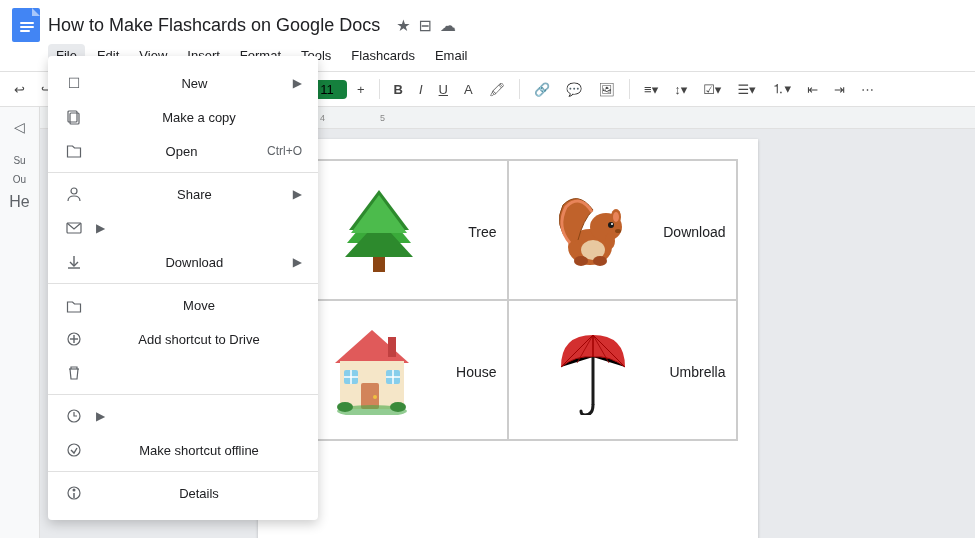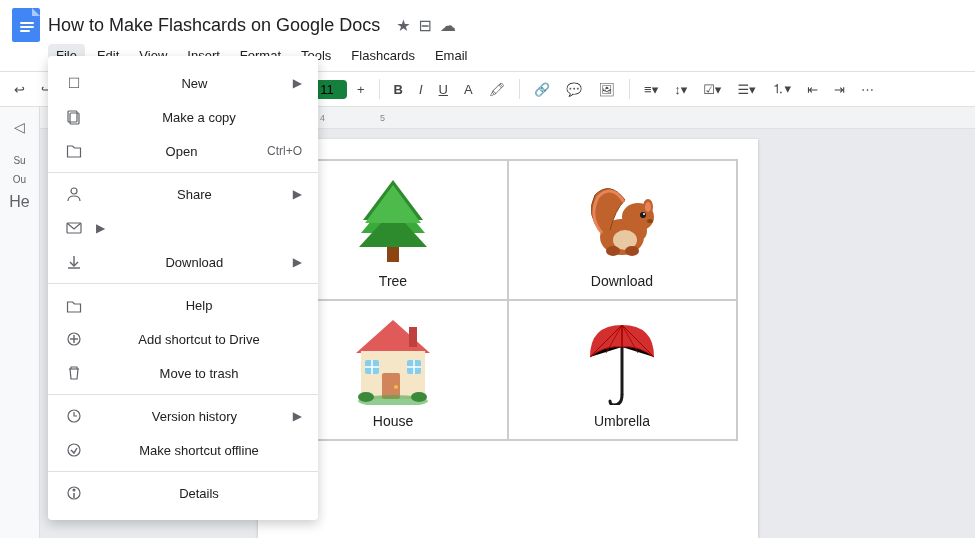--- a/index.html
+++ b/index.html
@@ -123,21 +123,21 @@
       display: grid;
       grid-template-columns: 1fr 1fr;
       gap: 0;
       border: 1px solid #ccc;
       width: 100%;
     }
     .flashcard {
       border: 1px solid #ccc;
       padding: 10px;
       display: flex;
-      flex-direction: column;
+      flex-direction: row;
       align-items: center;
       justify-content: center;
       min-height: 140px;
     }
     .flashcard-img {
       flex: 1;
       display: flex;
       align-items: center;
       justify-content: center;
       width: 100%;
@@ -453,53 +453,51 @@
     </div>
   </div>
 
   <div class="menu-section">
     <div class="dropdown-item">
       <div class="di-icon">
         <svg width="16" height="16" viewBox="0 0 16 16">
             <path d="M1.5 5h5l2 2h6v8h-13z" fill="none" stroke="#5f6368" stroke-width="1.2"></path>
           </svg>
       </div>
-      <span class="di-label">Help</span>
+      <span class="di-label">Move</span>
     </div>
     <div class="dropdown-item">
       <div class="di-icon">
         <svg width="16" height="16" viewBox="0 0 16 16">
             <circle cx="8" cy="8" r="6" fill="none" stroke="#5f6368" stroke-width="1.2"></circle>
             <line x1="8" y1="4" x2="8" y2="12" stroke="#5f6368" stroke-width="1.4"></line>
             <line x1="4" y1="8" x2="12" y2="8" stroke="#5f6368" stroke-width="1.4"></line>
           </svg>
       </div>
       <span class="di-label">Add shortcut to Drive</span>
     </div>
     <div class="dropdown-item">
       <div class="di-icon">
         <svg width="16" height="16" viewBox="0 0 16 16">
             <polyline points="3,4 13,4" stroke="#5f6368" stroke-width="1.2"></polyline>
             <path d="M5,4 V2 H11 V4" fill="none" stroke="#5f6368" stroke-width="1.2"></path>
             <path d="M4,4 L5,14 H11 L12,4" fill="none" stroke="#5f6368" stroke-width="1.2"></path>
           </svg>
       </div>
-      <span class="di-label">Move to trash</span>
     </div>
   </div>
 
   <div class="menu-section">
     <div class="dropdown-item">
       <div class="di-icon">
         <svg width="16" height="16" viewBox="0 0 16 16">
             <circle cx="8" cy="8" r="6" fill="none" stroke="#5f6368" stroke-width="1.2"></circle>
             <polyline points="8,4 8,8 11,8" fill="none" stroke="#5f6368" stroke-width="1.2"></polyline>
           </svg>
       </div>
-      <span class="di-label">Version history</span>
       <span class="di-arrow">▶</span>
     </div>
     <div class="dropdown-item">
       <div class="di-icon">
         <svg width="16" height="16" viewBox="0 0 16 16">
             <circle cx="8" cy="8" r="6" fill="none" stroke="#5f6368" stroke-width="1.2"></circle>
             <polyline points="5,8 8,11 11,6" fill="none" stroke="#5f6368" stroke-width="1.4"></polyline>
           </svg>
       </div>
       <span class="di-label">Make shortcut offline</span>

